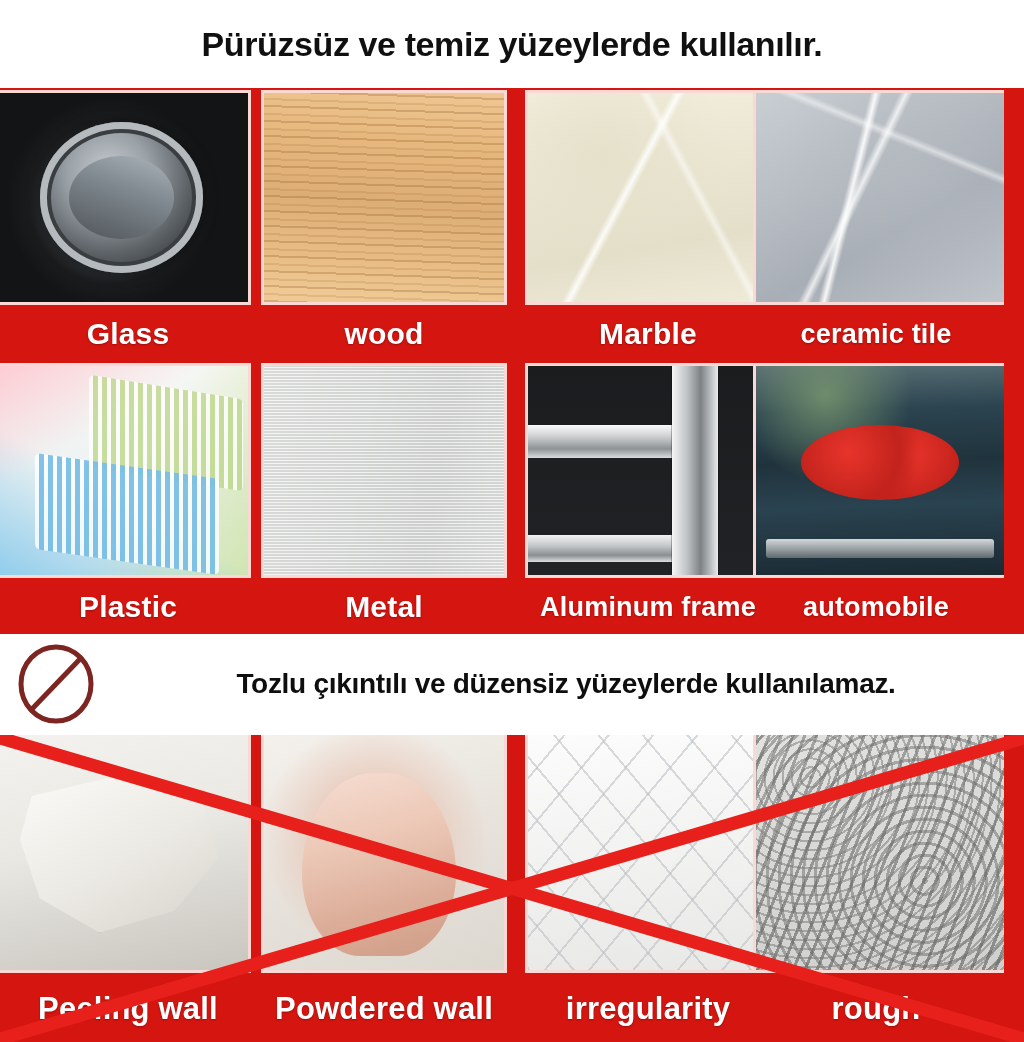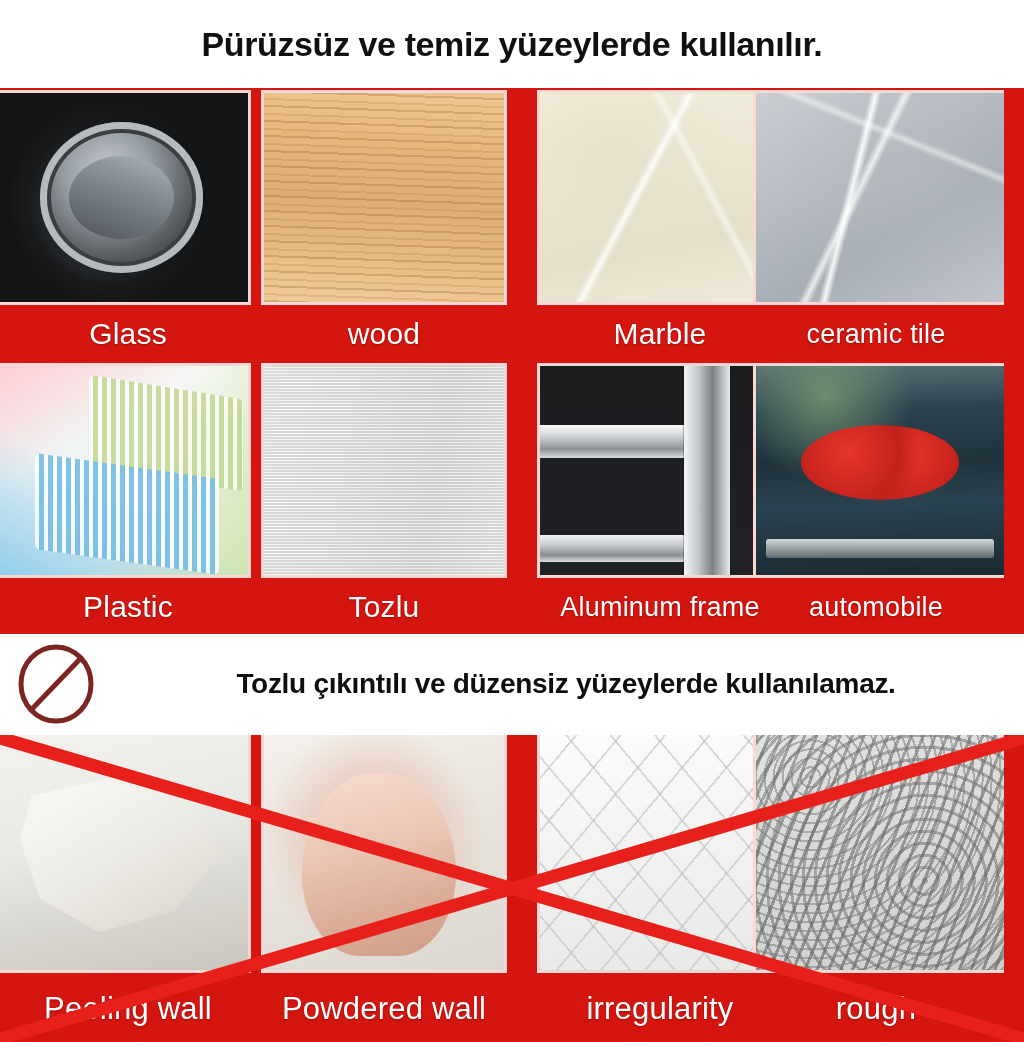--- a/index.html
+++ b/index.html
@@ -55,21 +55,21 @@
   }
 
   .cell {
     position: absolute;
     top: 0;
     width: 256px;
     height: 273px;
   }
   .cell.c0 { left: 0px; }
   .cell.c1 { left: 256px; }
-  .cell.c2 { left: 532px; }
+  .cell.c2 { left: 520px; }
   .cell.c3 { left: 748px; }
 
   .thumb {
     position: absolute;
     left: 5px; top: 2px;
     width: 246px; height: 215px;
     border: 3px solid #fbd8d4;
     overflow: hidden;
     background: #cccccc;
   }
@@ -85,21 +85,21 @@
   .caption {
     position: absolute;
     left: 0; top: 219px;
     width: 256px; height: 54px;
     display: flex;
     align-items: center;
     justify-content: center;
     color: #ffffff;
     font-family: "Liberation Sans", sans-serif;
     font-size: 30px;
-    font-weight: normal;
+    font-weight: bold;
     letter-spacing: 0.2px;
     text-shadow: 0 1px 2px rgba(0,0,0,0.28);
     white-space: nowrap;
   }
   .caption.small { font-size: 27px; }
 
   
   .warn-band {
     position: absolute;
     left: 0; top: 634px;
@@ -394,21 +394,21 @@
         <div class="thumb">
           <div class="thumb-inner tex-plastic"></div>
         </div>
         <div class="caption">Plastic</div>
       </div>
 
       <div class="cell c1">
         <div class="thumb">
           <div class="thumb-inner tex-metal"></div>
         </div>
-        <div class="caption">Tozlu</div>
+        <div class="caption">Metal</div>
       </div>
 
       <div class="cell c2">
         <div class="thumb">
           <div class="thumb-inner tex-alum">
             <div class="alum-bottom"></div>
           </div>
         </div>
         <div class="caption small">Aluminum frame</div>
       </div>

